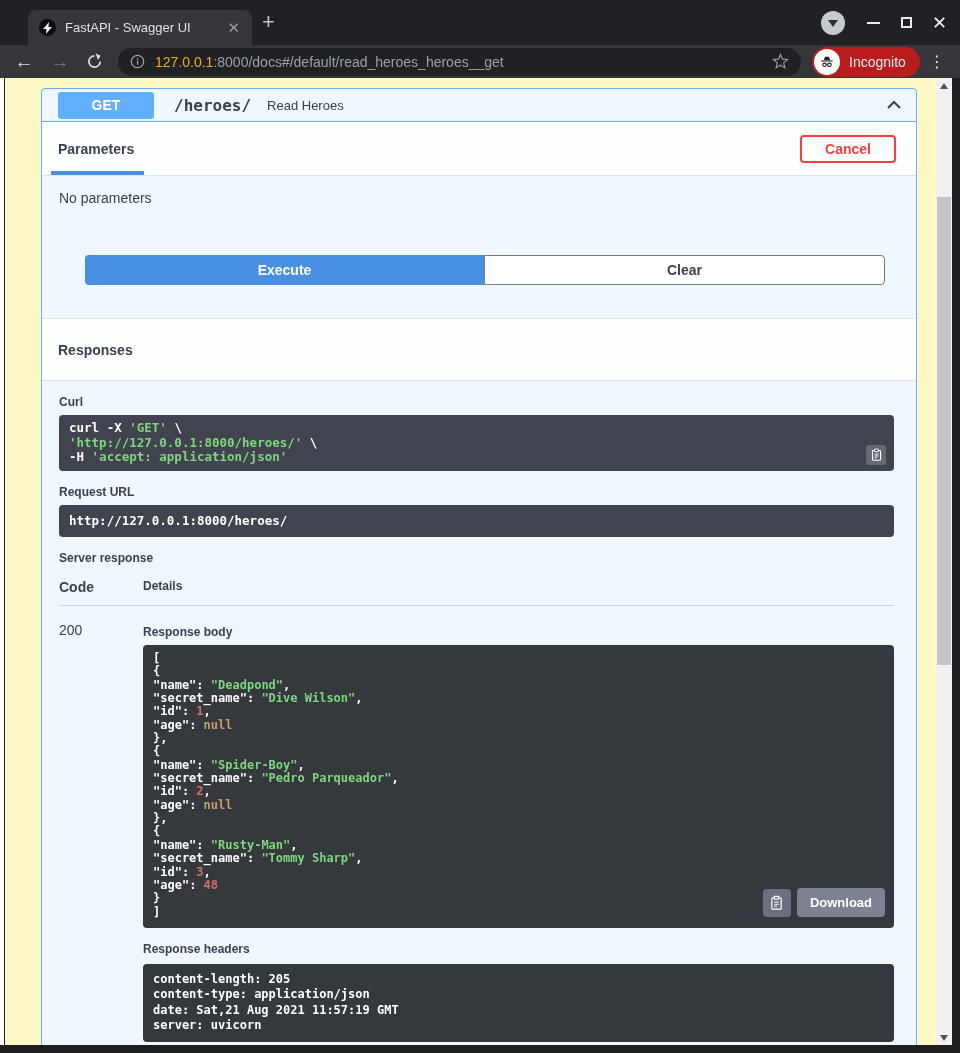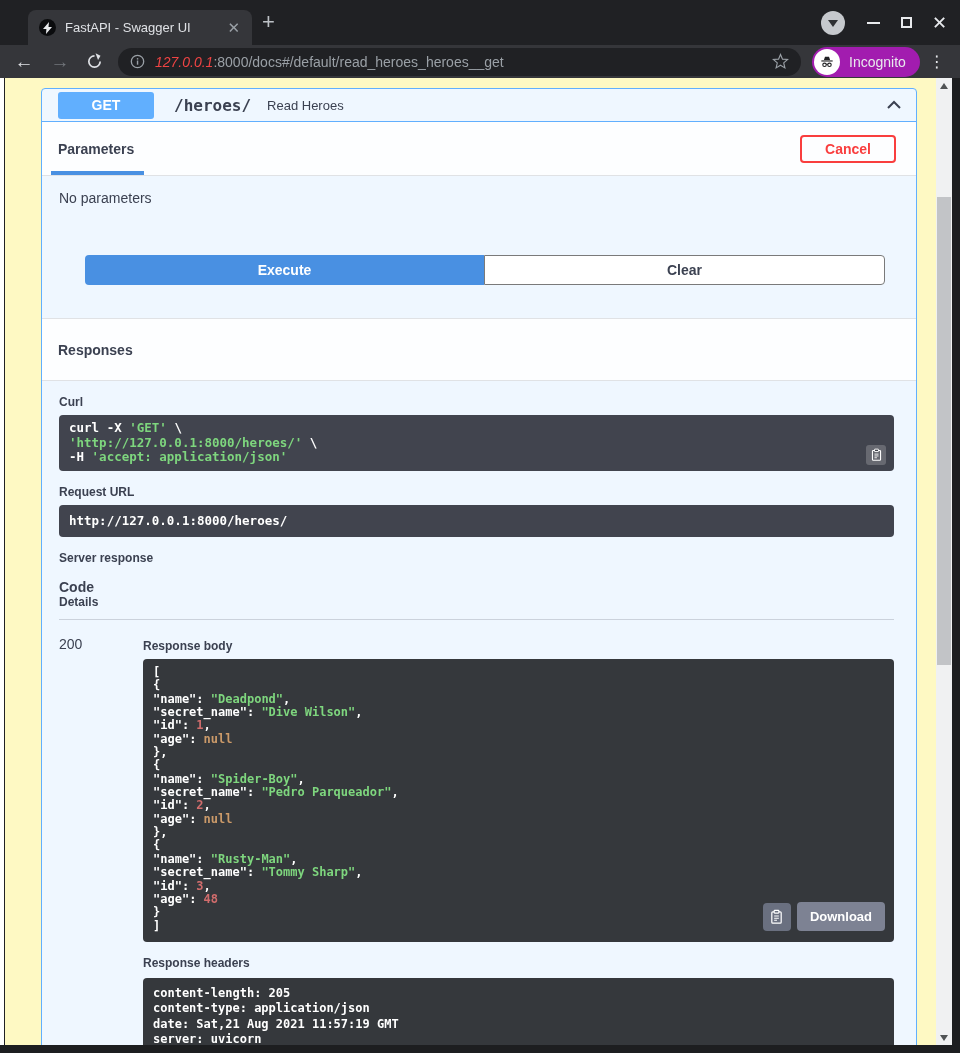--- a/index.html
+++ b/index.html
@@ -27,22 +27,22 @@
   .min-glyph{width:13px;height:2px;background:#e8eaed;}
   .max-glyph{width:11px;height:11px;border:2px solid #e8eaed;}
   .close-glyph{color:#e8eaed;font-size:18px;line-height:18px;}
   .toolbar{position:absolute;left:0;top:45px;width:960px;height:33px;background:#35363a;
     display:flex;align-items:center;}
   .navbtn{width:28px;display:flex;align-items:center;justify-content:center;font-size:19px;color:#dfe1e5;}
   .navbtn.dim{color:#73777c;}
   .urlbar{margin-left:10px;width:683px;height:28px;border-radius:14px;background:#202124;
     display:flex;align-items:center;padding:0 12px;}
   .url-text{margin-left:10px;font-size:14px;white-space:nowrap;overflow:hidden;flex:1;}
-  .url-host{color:#ef4444;font-style:italic;} .url-rest{color:#9aa0a6;}
-  .incog{margin-left:11px;height:30px;border-radius:15px;background:#a21caf;display:flex;
+  .url-host{color:#eab308;} .url-rest{color:#9aa0a6;}
+  .incog{margin-left:11px;height:30px;border-radius:15px;background:#b91c1c;display:flex;
     align-items:center;padding:0 14px 0 2px;}
   .incog-circle{width:26px;height:26px;border-radius:50%;background:#fff;display:flex;
     align-items:center;justify-content:center;}
   .incog-label{margin-left:9px;color:#e8eaed;font-size:14px;}
   .menu-dots{margin-left:9px;color:#e8eaed;font-size:16px;letter-spacing:0;}
   
   .content{position:absolute;left:4px;top:78px;width:952px;height:967px;background:#fef9c3;
     overflow:hidden;border-left:1px solid #202124;}
   .opblock{margin:10px 40px 0 36px;width:876px;background:#eff7ff;border:1px solid var(--get-blue);
     border-radius:4px 4px 0 0;}
@@ -72,21 +72,21 @@
   .sec-header.responses{height:63px;border-top:1px solid rgba(59,65,81,.15);}
   .resp-body{padding:0 22px 30px 17px;}
   .lbl{font-size:12px;font-weight:bold;color:#3b4151;margin-top:14px;}
   .codeblock{position:relative;background:#41444e;border-radius:4px;margin-top:6px;
     padding:6px 10px;font-family:"DejaVu Sans Mono",monospace;font-weight:bold;
     font-size:12.5px;line-height:14.5px;color:#fff;}
   .tk-plain,.tk-key{color:#fff;} .tk-str{color:var(--str);} .tk-num{color:var(--num);} .tk-null{color:var(--nul);}
   .copy-btn{position:absolute;right:8px;bottom:6px;width:20px;height:20px;border-radius:3px;
     background:rgba(255,255,255,.2);display:flex;align-items:center;justify-content:center;}
   .url-block{padding:9px 10px;}
-  .resp-table-head{display:flex;margin-top:14px;padding-bottom:10px;border-bottom:1px solid rgba(59,65,81,.2);flex-direction:column;}
+  .resp-table-head{display:flex;margin-top:14px;padding-bottom:10px;border-bottom:1px solid rgba(59,65,81,.2);}
   .code-col{width:84px;}
   .code-head{font-size:14px;font-weight:600;color:#3b4151;}
   .details-head{font-size:12px;font-weight:bold;color:#3b4151;}
   .resp-row{display:flex;padding-top:16px;}
   .status-code{font-size:14px;color:#3b4151;}
   .details-col{flex:1;}
   .bodyblock{position:relative;background:#35383c;border-radius:4px;margin-top:6px;
     padding:7px 10px 9px;font-family:"DejaVu Sans Mono",monospace;font-weight:bold;
     font-size:12px;line-height:13.35px;color:#fff;}
   .body-actions{position:absolute;right:9px;bottom:11px;display:flex;align-items:flex-end;}

